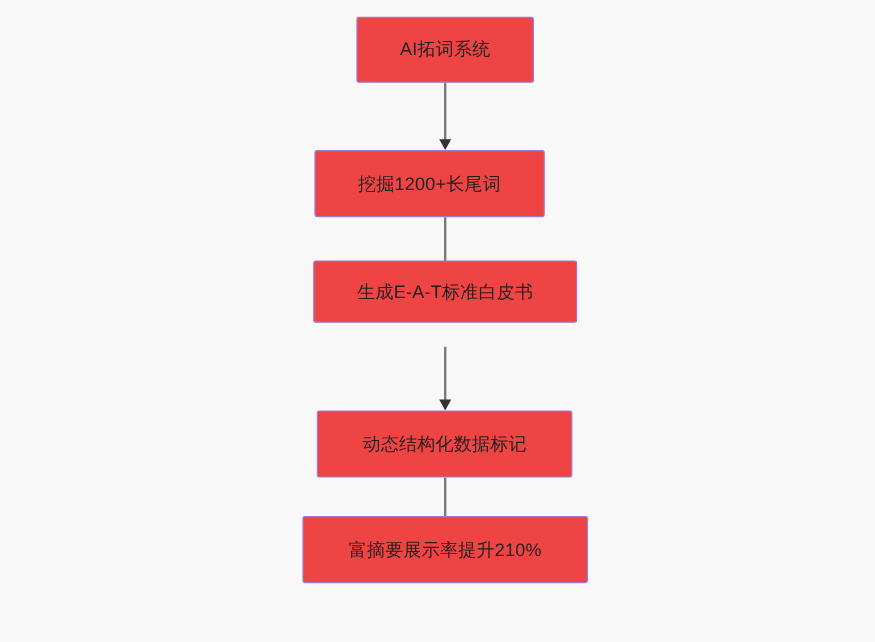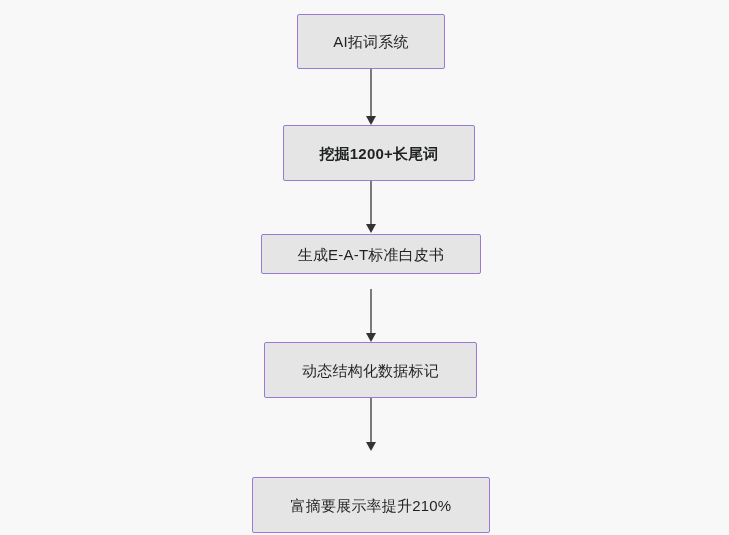--- a/index.html
+++ b/index.html
@@ -14,21 +14,21 @@
     overflow: hidden;
   }
   #flowchart {
     position: relative;
     width: 729px;
     height: 535px;
   }
   .node {
     position: absolute;
     box-sizing: border-box;
-    background: #e5e5e5;
+    background: #ef4444;
     border: 1.4px solid #9a7bd4;
     border-radius: 2px;
     display: flex;
     align-items: center;
     justify-content: center;
     color: #1f2020;
     font-size: 15px;
     line-height: 1;
     letter-spacing: 0.2px;
     white-space: nowrap;
@@ -73,26 +73,26 @@
     <div class="edge-head" style="top: 44px;"></div>
   </div>
   <div class="edge" style="left: 371px; top: 398px;">
     <div class="edge-line" style="height: 45px;"></div>
     <div class="edge-head" style="top: 44px;"></div>
   </div>
 
   <div class="node" style="left: 297px; top: 14px; width: 148px; height: 55px;">
     <span>AI拓词系统</span>
   </div>
-  <div class="node" style="left: 283px; top: 125px; width: 192px; height: 56px; font-weight: bold;">
+  <div class="node" style="left: 262px; top: 125px; width: 192px; height: 56px;">
     <span>挖掘1200+长尾词</span>
   </div>
-  <div class="node" style="left: 261px; top: 234px; width: 220px; height: 40px;">
+  <div class="node" style="left: 261px; top: 217px; width: 220px; height: 52px;">
     <span>生成E-A-T标准白皮书</span>
   </div>
   <div class="node" style="left: 264px; top: 342px; width: 213px; height: 56px; text-align: center;">
     <span>动态结构化数据标记</span>
   </div>
-  <div class="node" style="left: 252px; top: 477px; width: 238px; height: 56px;">
+  <div class="node" style="left: 252px; top: 430px; width: 238px; height: 56px;">
     <span>富摘要展示率提升210%</span>
   </div>
 
 </div>
 
 </body></html>

